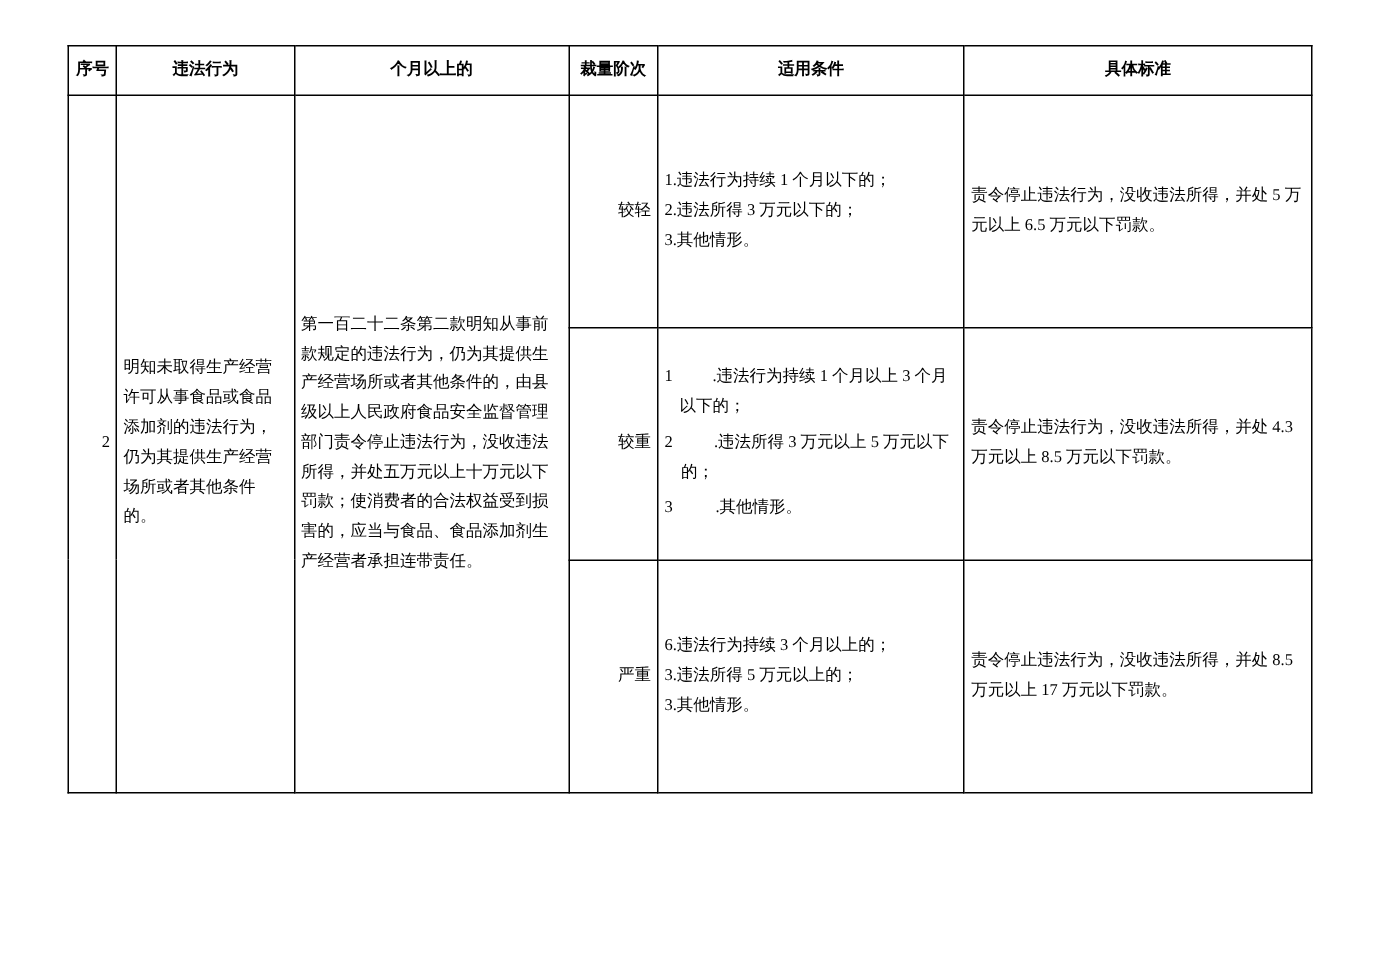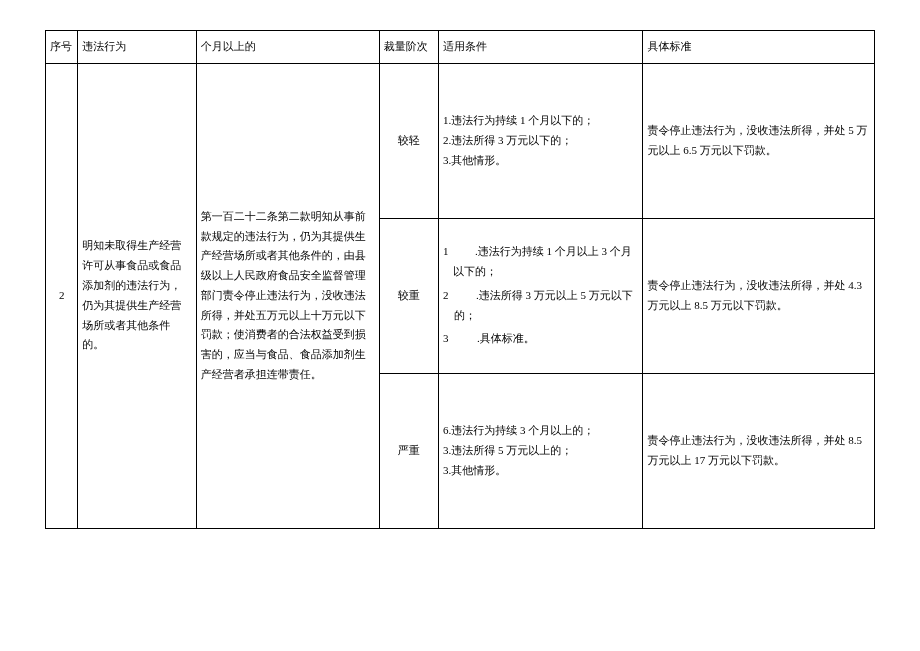--- a/index.html
+++ b/index.html
@@ -20,43 +20,43 @@
       table-layout: fixed;
     }
     th, td {
       border: 1px solid #000000;
       padding: 6px 4px;
       vertical-align: middle;
       line-height: 1.8;
       word-break: break-all;
     }
     th {
-      font-weight: normal;
-      text-align: left;
+      font-weight: bold;
+      text-align: center;
     }
     .col-seq {
       width: 30px;
     }
     .col-violation {
       width: 110px;
     }
     .col-basis {
       width: 170px;
     }
     .col-level {
       width: 55px;
     }
     .col-condition {
       width: 190px;
     }
     .col-standard {
       width: 215px;
     }
     .txt-center {
-      text-align: center;
+      text-align: right;
     }
     .txt-left {
       text-align: left;
     }
     .body-row td {
       height: 155px;
     }
     .conditions-multi {
       display: flex;
       flex-direction: column;
@@ -111,21 +111,21 @@
           <div class="line">
             <span class="num">1</span>
               <span>　　.违法行为持续 1 个月以上 3 个月以下的；</span>
           </div>
           <div class="line">
             <span class="num">2</span>
               <span>　　.违法所得 3 万元以上 5 万元以下的；</span>
           </div>
           <div class="line">
             <span class="num">3</span>
-              <span>　　.具体标准。</span>
+              <span>　　.其他情形。</span>
           </div>
         </div>
       </td>
       <td class="txt-left">责令停止违法行为，没收违法所得，并处 4.3 万元以上 8.5 万元以下罚款。</td>
     </tr>
     <tr class="body-row">
       <td class="txt-center">严重</td>
       <td class="txt-left">
         <div>6.违法行为持续 3 个月以上的；</div>
         <div>3.违法所得 5 万元以上的；</div>

